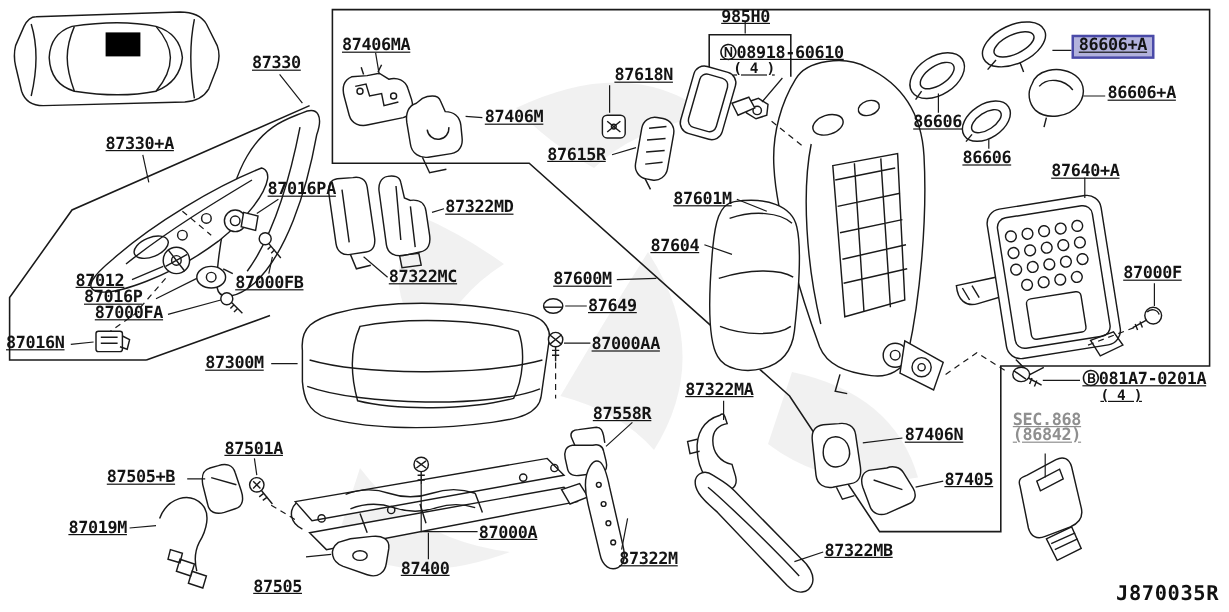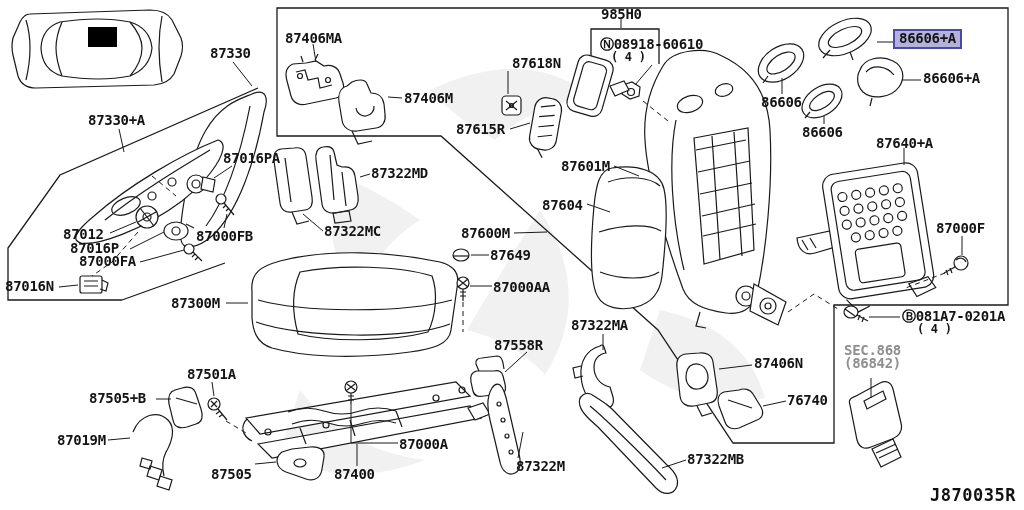--- a/index.html
+++ b/index.html
@@ -1,20 +1,20 @@
 <!DOCTYPE html>
 <html><head>
 <meta charset="utf-8">
 <style>
   html,body{margin:0;padding:0;background:#fff;}
   .stage{position:relative;width:1024px;height:510px;background:#fff;overflow:hidden;
          font-family:"DejaVu Sans Mono",monospace;}
   .stage svg{position:absolute;left:0;top:0;}
   .lbl{position:absolute;font:700 14px/1.05 "DejaVu Sans Mono",monospace;color:#141414;
-       letter-spacing:-0.3px;white-space:nowrap;cursor:pointer;z-index:3;}
+       letter-spacing:-0.3px;white-space:nowrap;cursor:pointer;z-index:3;text-decoration:underline;}
   .sm{font-size:12px;}
   .sec{color:#8f8f8f;cursor:pointer;}
   .hl{background:#b2b2dc;border:2px solid #4a4aa8;padding:0 4px 1px 4px;}
   .jcode{position:absolute;font:700 17px "DejaVu Sans Mono",monospace;color:#111;
          letter-spacing:0.5px;z-index:3;}
 </style>
 </head>
 <body>
 
 <div class="stage">
@@ -275,22 +275,22 @@
 <div class="lbl" style="left:171px;top:296px">87300M</div>
 <div class="lbl" style="left:571px;top:318px">87322MA</div>
 <div class="lbl" style="left:902px;top:309px">Ⓑ081A7-0201A</div>
 <div class="lbl sm" style="left:917px;top:323px">( 4 )</div>
 <div class="lbl" style="left:494px;top:338px">87558R</div>
 <div class="lbl" style="left:754px;top:356px">87406N</div>
 <div class="lbl sec" style="left:844px;top:343px">SEC.868</div>
 <div class="lbl sec" style="left:844px;top:356px">(86842)</div>
 <div class="lbl" style="left:89px;top:391px">87505+B</div>
 <div class="lbl" style="left:187px;top:367px">87501A</div>
-<div class="lbl" style="left:787px;top:393px">76740</div>
+<div class="lbl" style="left:787px;top:393px">87405</div>
 <div class="lbl" style="left:57px;top:433px">87019M</div>
-<div class="lbl" style="left:211px;top:467px">87505</div>
+<div class="lbl" style="left:211px;top:482px">87505</div>
 <div class="lbl" style="left:334px;top:467px">87400</div>
 <div class="lbl" style="left:399px;top:437px">87000A</div>
 <div class="lbl" style="left:516px;top:459px">87322M</div>
 <div class="lbl" style="left:687px;top:452px">87322MB</div>
 <div class="jcode" style="left:930px;top:485px">J870035R</div>
 
 </div>
 
 </body></html>

